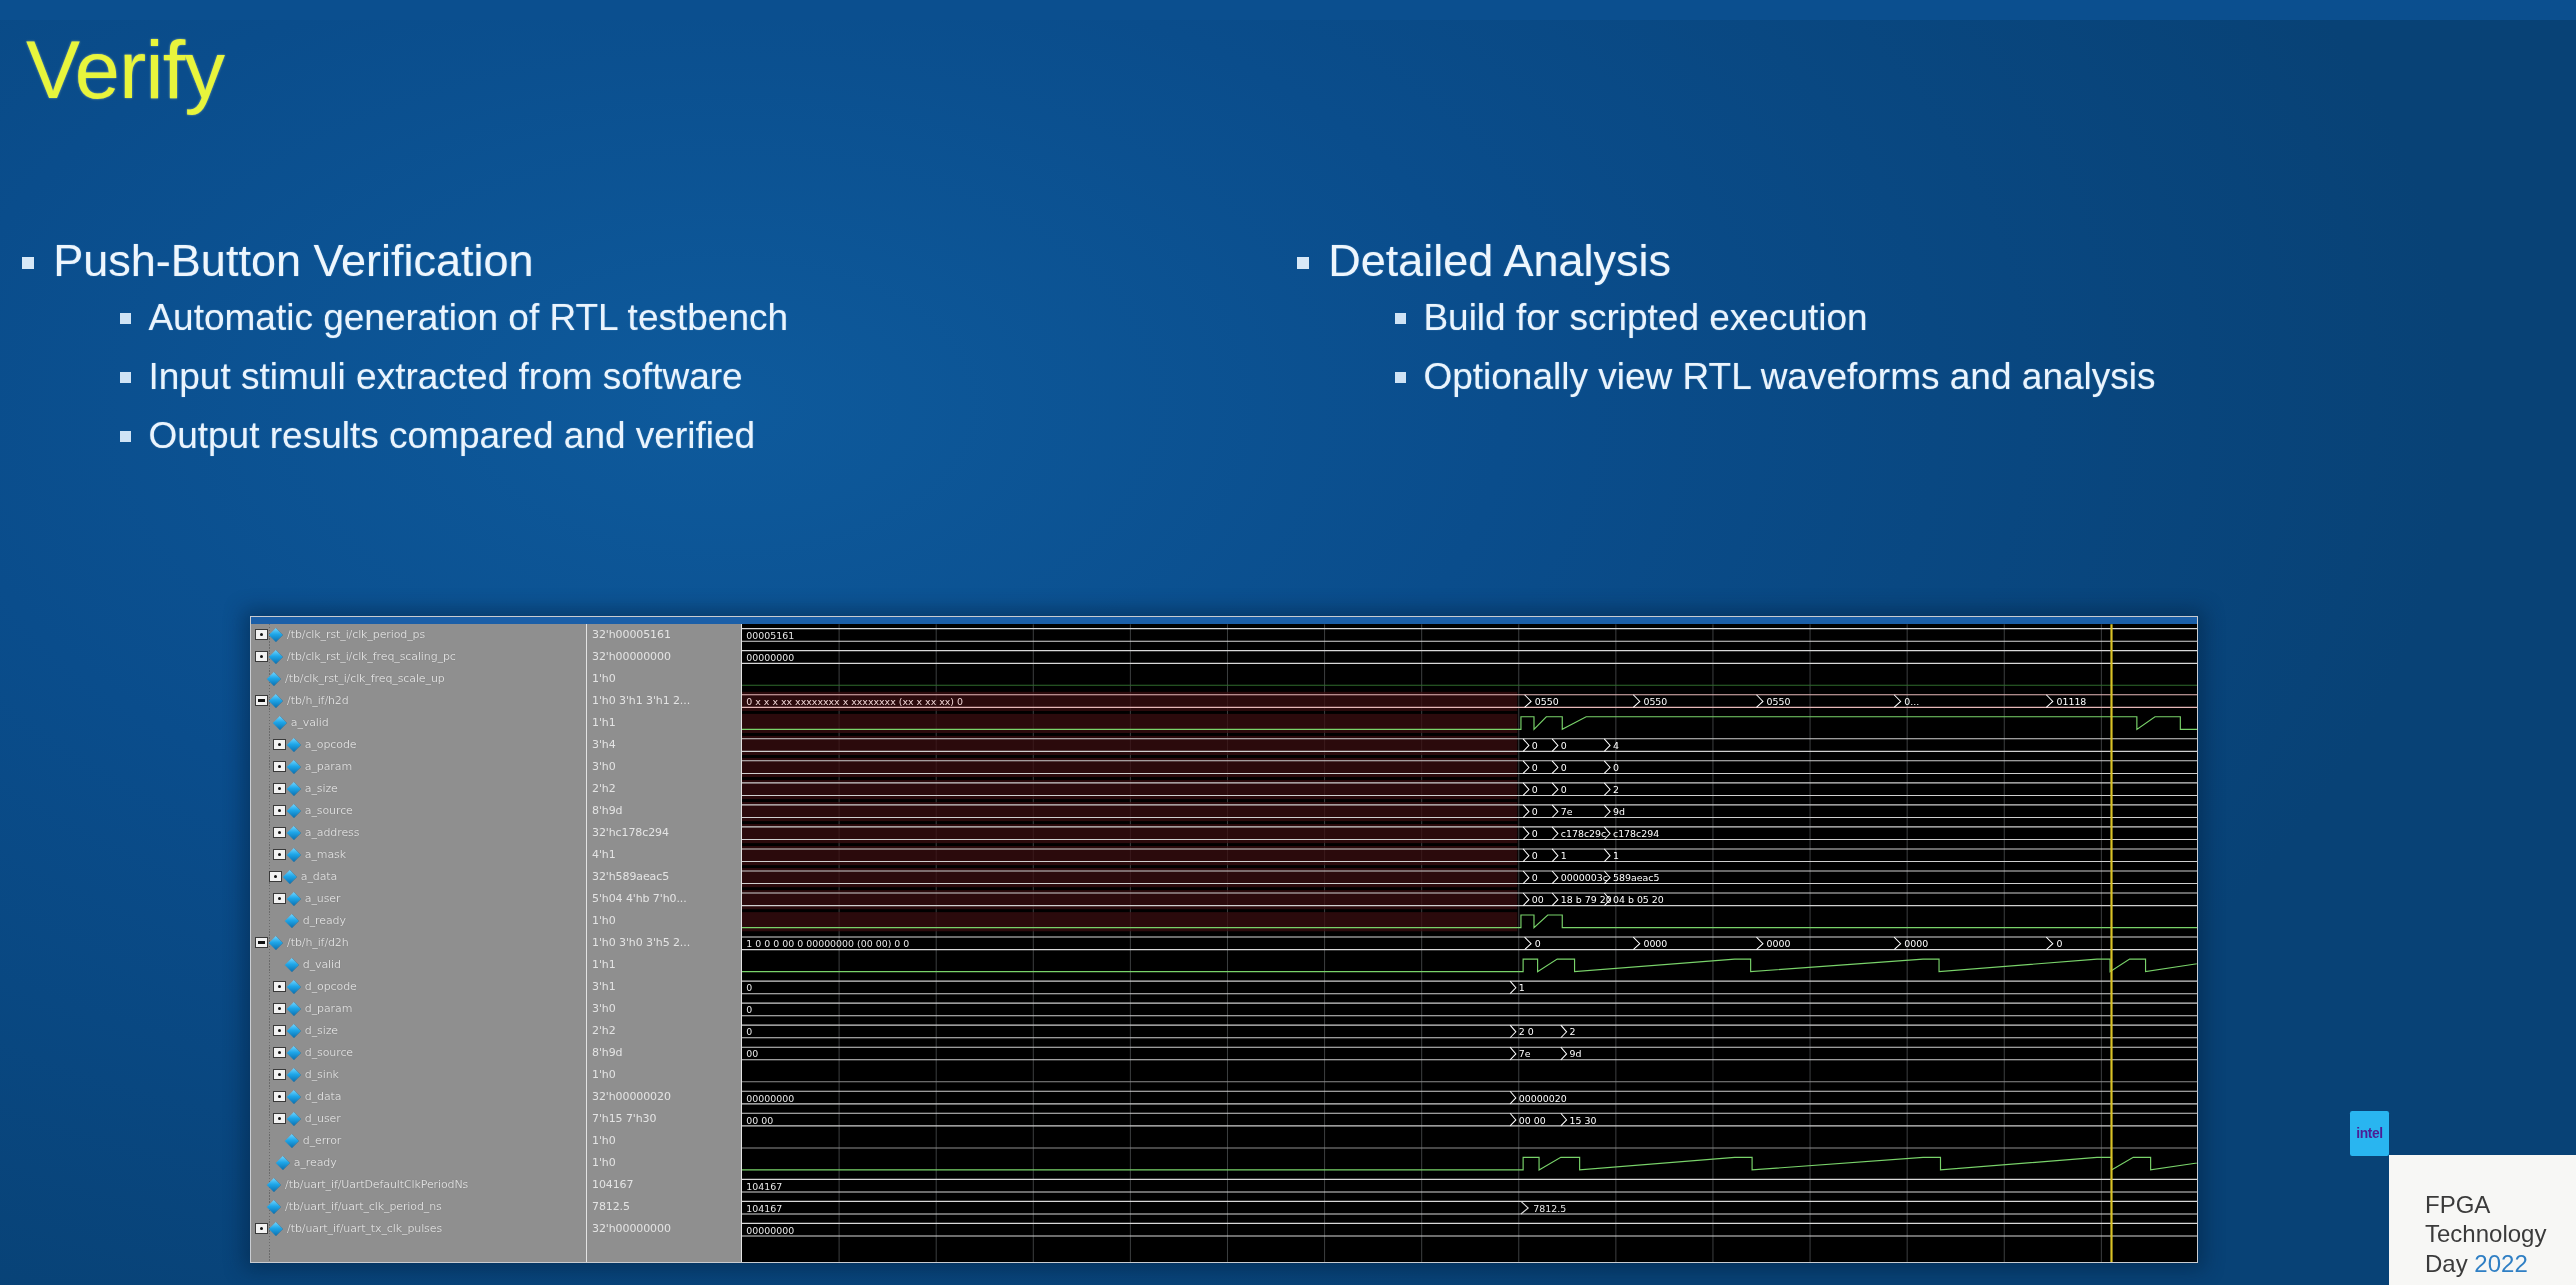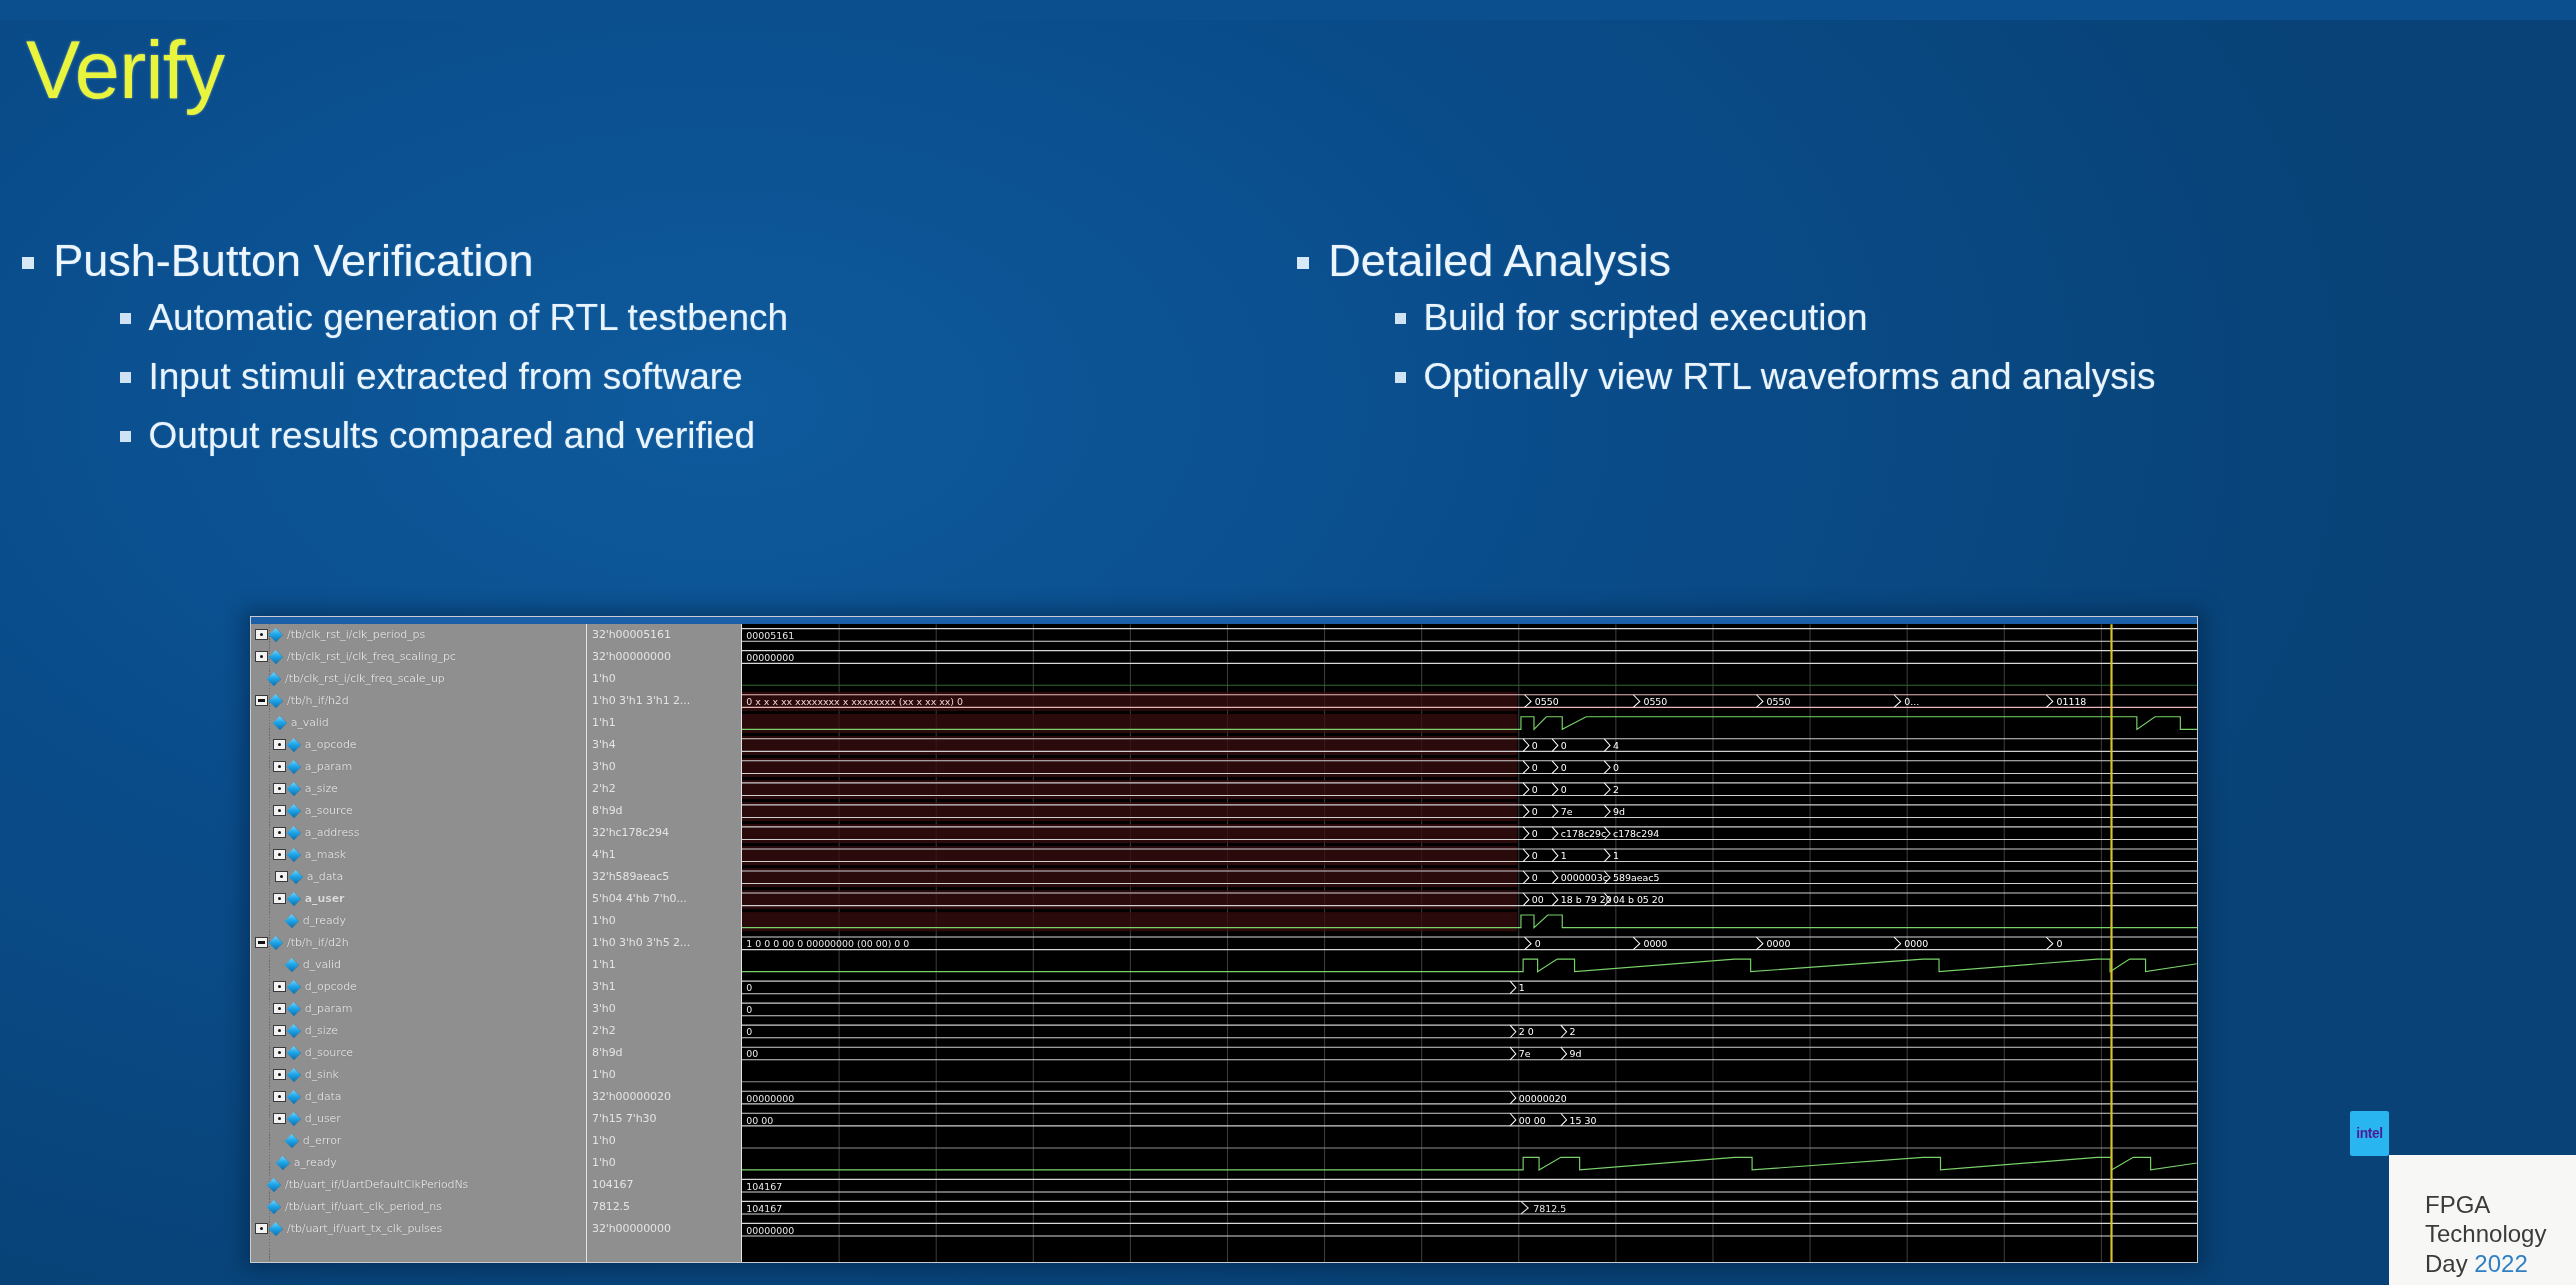--- a/index.html
+++ b/index.html
@@ -210,26 +210,26 @@
             <div class="row" style="padding-left: 22px;">
               <span class="exp "></span>
               <span class="diamond"></span>
               <span class="nm">a_address</span>
             </div>
             <div class="row" style="padding-left: 22px;">
               <span class="exp "></span>
               <span class="diamond"></span>
               <span class="nm">a_mask</span>
             </div>
-            <div class="row" style="padding-left: 24px;">
+            <div class="row" style="padding-left: 18px;">
               <span class="exp "></span>
               <span class="diamond"></span>
               <span class="nm">a_data</span>
             </div>
-            <div class="row" style="padding-left: 22px; font-weight: bold;">
+            <div class="row" style="padding-left: 22px;">
               <span class="exp "></span>
               <span class="diamond"></span>
               <span class="nm">a_user</span>
             </div>
             <div class="row" style="padding-left: 22px;">
               <span class="exp none"></span>
               <span class="diamond"></span>
               <span class="nm">d_ready</span>
             </div>
             <div class="row" style="padding-left: 4.3px;">

